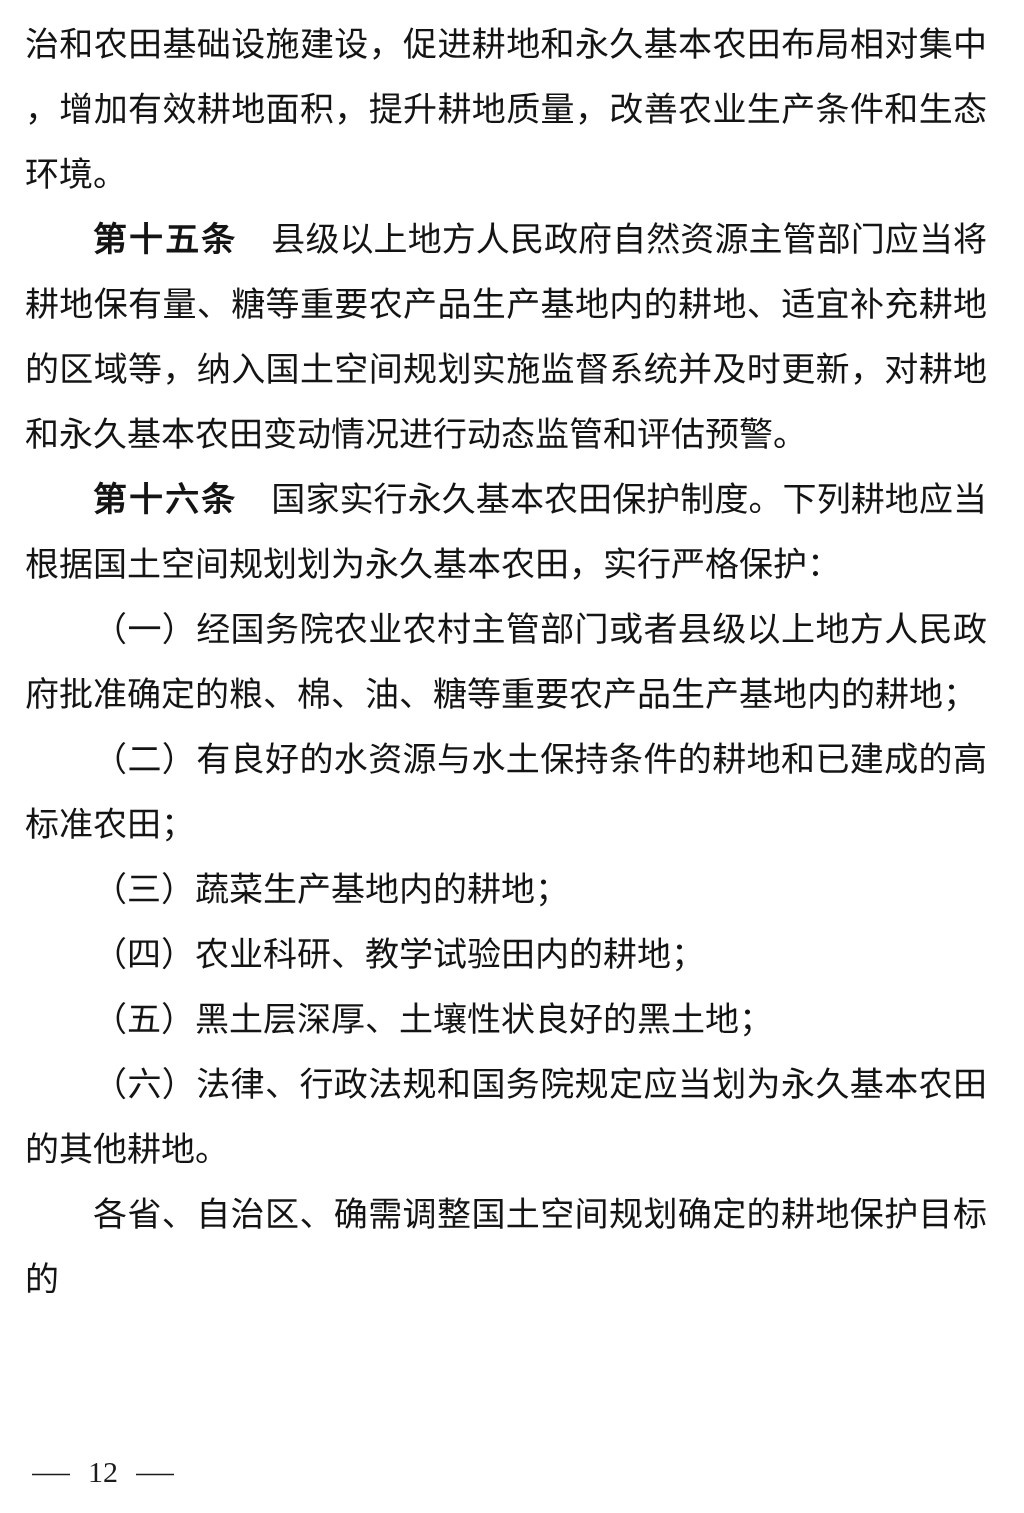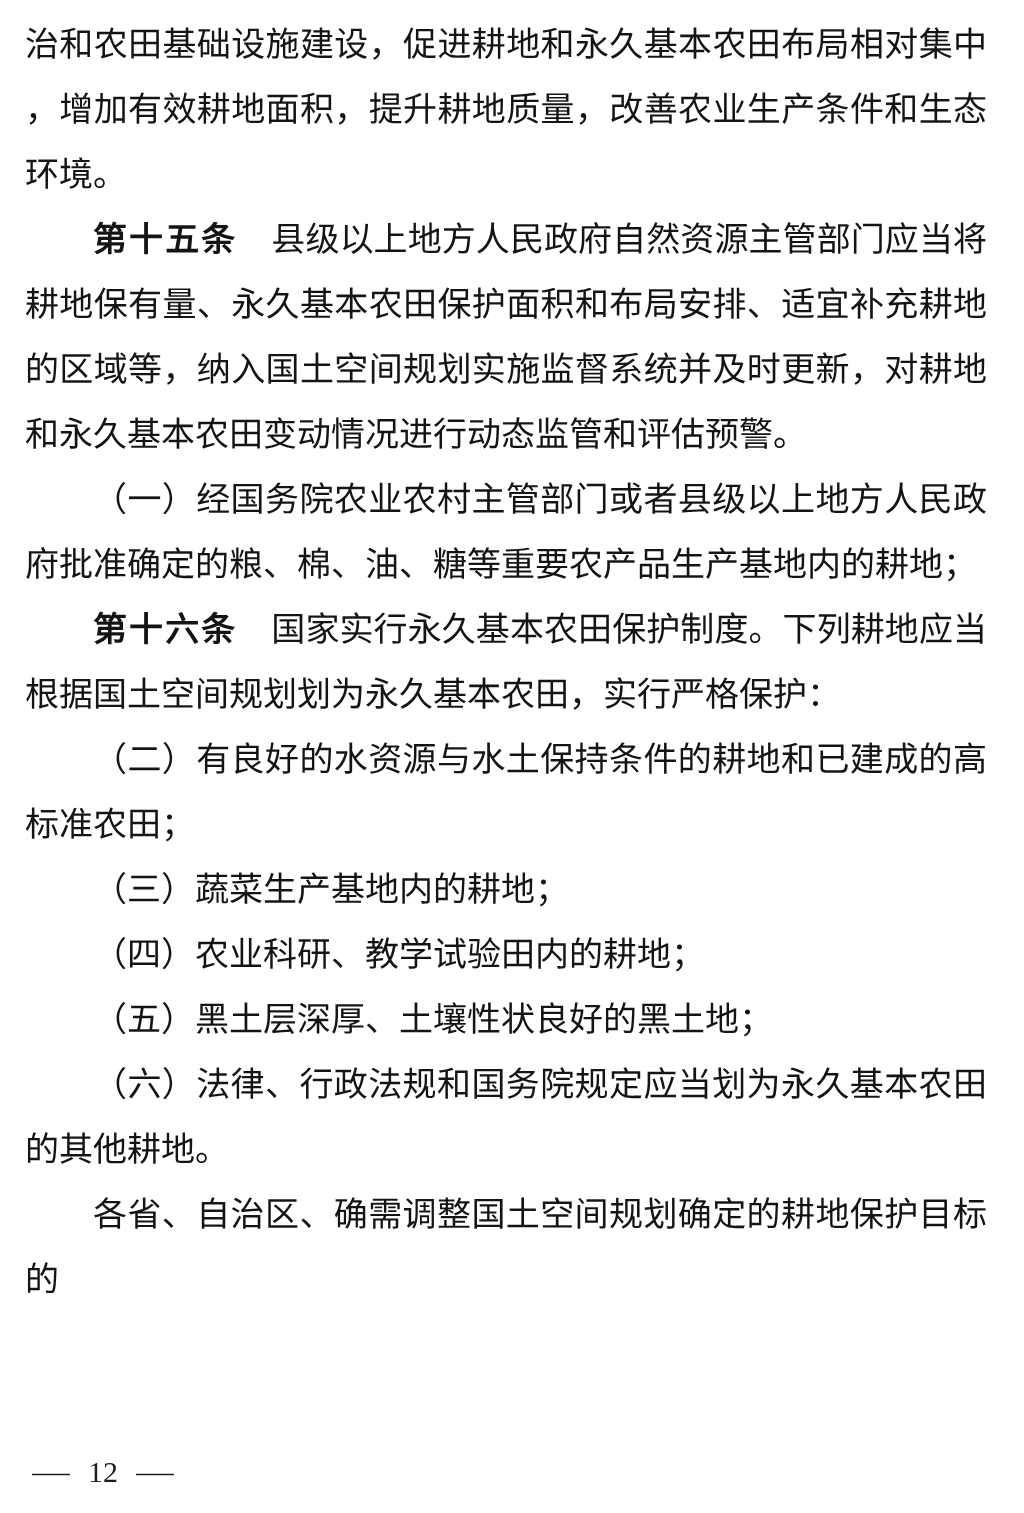--- a/index.html
+++ b/index.html
@@ -59,26 +59,26 @@
     font-size: 30px;
   }
 </style>
 </head>
 <body>
 
 <div class="page">
 
   <p class="para no-indent">治和农田基础设施建设，促进耕地和永久基本农田布局相对集中，增加有效耕地面积，提升耕地质量，改善农业生产条件和生态环境。</p>
 
-  <p class="para"><b class="term">第十五条</b><span>县级以上地方人民政府自然资源主管部门应当将耕地保有量、永久基本农田保护面积和布局安排、适宜补充耕地的区域等，纳入国土空间规划实施监督系统并及时更新，对耕地和永久基本农田变动情况进行动态监管和评估预警。</span></p>
+  <p class="para"><b class="term">第十五条</b><span>县级以上地方人民政府自然资源主管部门应当将耕地保有量、糖等重要农产品生产基地内的耕地、适宜补充耕地的区域等，纳入国土空间规划实施监督系统并及时更新，对耕地和永久基本农田变动情况进行动态监管和评估预警。</span></p>
 
 
+  <p class="para"><b class="term">第十六条</b><span>国家实行永久基本农田保护制度。下列耕地应当根据国土空间规划划为永久基本农田，实行严格保护：</span></p>
+
   <p class="para">（一）经国务院农业农村主管部门或者县级以上地方人民政府批准确定的粮、棉、油、糖等重要农产品生产基地内的耕地；</p>
-
-  <p class="para"><b class="term">第十六条</b><span>国家实行永久基本农田保护制度。下列耕地应当根据国土空间规划划为永久基本农田，实行严格保护：</span></p>
 
   <p class="para">（二）有良好的水资源与水土保持条件的耕地和已建成的高标准农田；</p>
 
   <p class="para">（三）蔬菜生产基地内的耕地；</p>
 
   <p class="para">（四）农业科研、教学试验田内的耕地；</p>
 
   <p class="para">（五）黑土层深厚、土壤性状良好的黑土地；</p>
 
   <p class="para">（六）法律、行政法规和国务院规定应当划为永久基本农田的其他耕地。</p>

